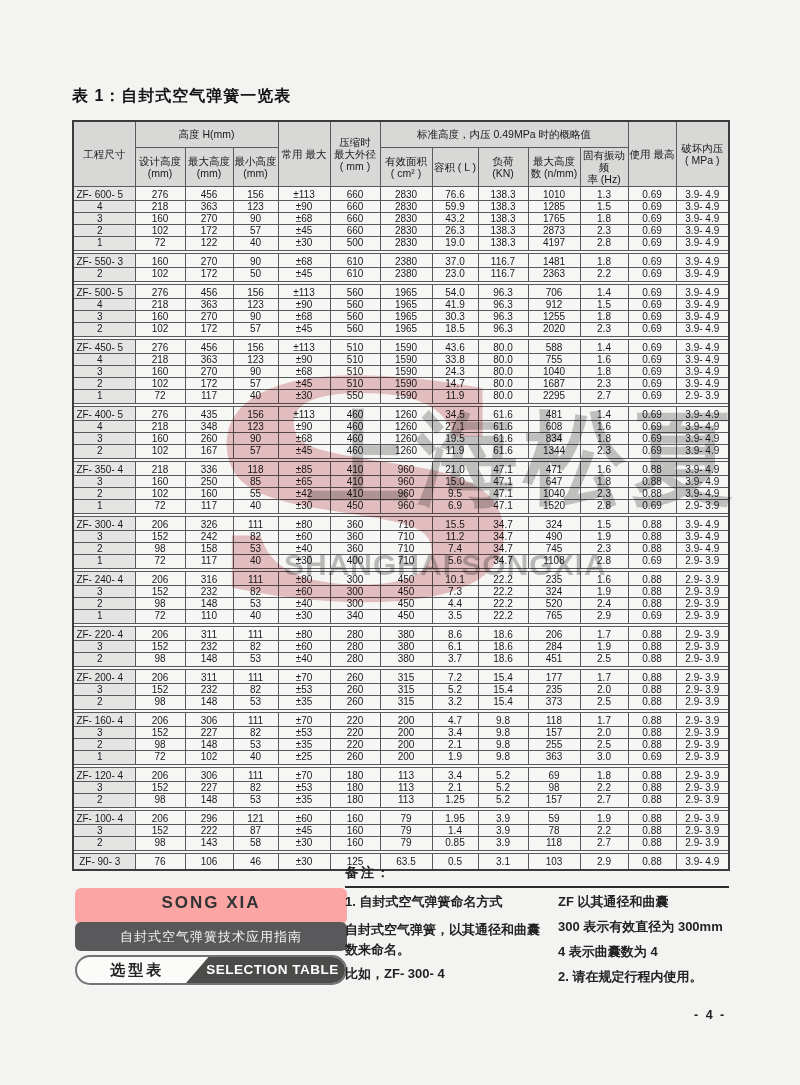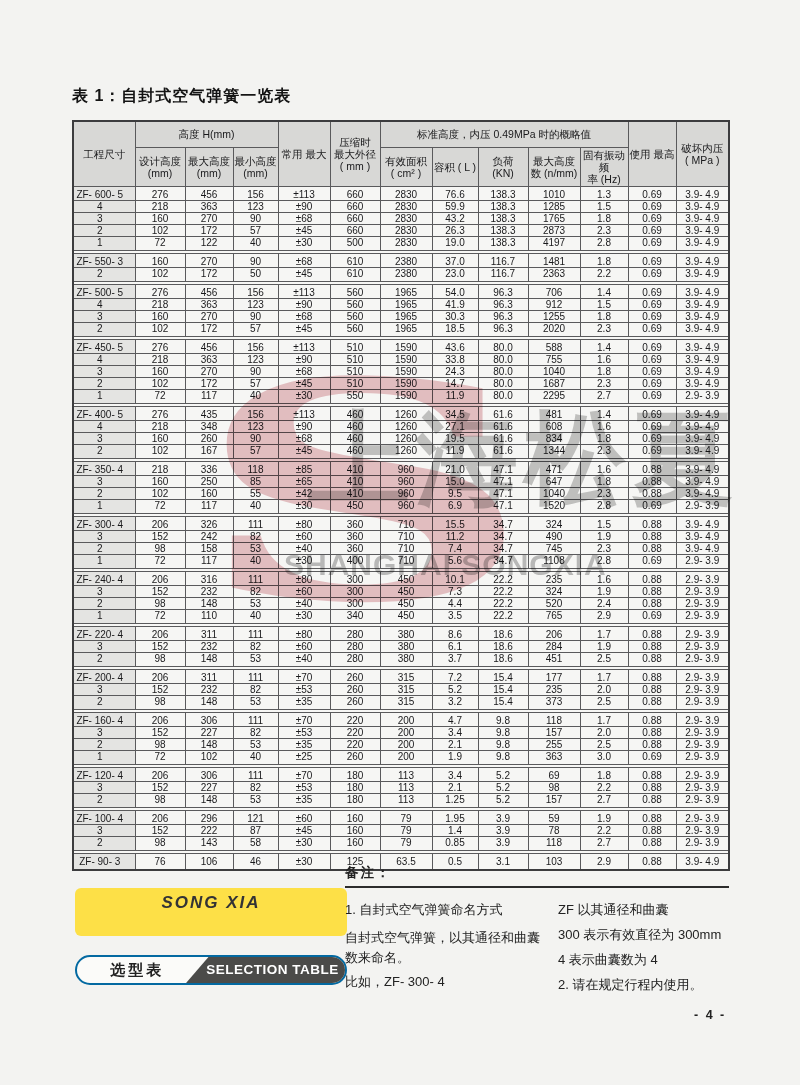--- a/index.html
+++ b/index.html
@@ -32,35 +32,35 @@
   .wm { position:absolute; pointer-events:none; mix-blend-mode:multiply; }
   .wm-s { left:196px; top:368px; font-family:"DejaVu Serif", serif; font-size:300px; line-height:250px; font-weight:700;
     color:rgba(216,148,155,0.55); transform:scaleX(1.55); transform-origin:left top; }
   .wm-cn { left:286px; top:404px; font-size:102px; line-height:110px; font-weight:700;
     color:rgba(118,118,118,0.42); letter-spacing:6px; white-space:nowrap;margin-left:22px; }
   .wm-en { left:284px; top:542px; font-size:30px; line-height:46px; font-weight:700;
     color:rgba(122,122,122,0.48); letter-spacing:1px; white-space:nowrap; }
 
   
   .fbox { position:absolute; left:75px; width:272px; border-radius:6px; text-align:center; }
-  .fbox1 { top:888px; height:48px; background:#fde047; line-height:30px; font-size:17px; font-weight:700;
-    font-style:italic; letter-spacing:2px; color:#333335; }
+  .fbox1 { top:888px; height:36px; background:#fca5a5; line-height:30px; font-size:17px; font-weight:700;
+    letter-spacing:2px; color:#333335; }
   .fbox2 { top:922px; height:29px; background:#59595b; line-height:29px; font-size:13px; color:#f4f4f4; letter-spacing:1px; }
-  .fbox3 { top:955px; height:30px; background:#fbfbf9; border:2px solid #0369a1; border-radius:16px; overflow:hidden; }
+  .fbox3 { top:955px; height:30px; background:#fbfbf9; border:2px solid #737373; border-radius:16px; overflow:hidden; }
   .fbox3 .cn { position:absolute; left:0; top:0; bottom:0; width:45%; line-height:26px; font-size:15px; font-weight:700;
     color:#222; letter-spacing:3px; }
   .fbox3 .en { position:absolute; right:-1px; top:-1px; bottom:-1px; width:60%; background:#4b4b49;
     clip-path:polygon(15% 0, 100% 0, 100% 100%, 0 100%); color:#fff; font-size:13.5px; font-weight:700;
     line-height:28px; padding-left:14px; letter-spacing:0.5px; }
 
   
   .notes { position:absolute; left:345px; top:864px; width:384px; font-size:13px; color:#222; }
   .notes .nt { font-size:13.5px; font-weight:700; letter-spacing:2px; }
   .notes .rule { border-bottom:2px solid #2c2c2c; margin-top:4px; }
-  .notes .cols { display:flex; margin-top:13px; }
+  .notes .cols { display:flex; margin-top:5px;font-weight:bold; }
   .notes .lcol { width:205px; }
   .notes .rcol { flex:1; padding-left:8px; }
   .notes .li1 { margin-bottom:9px; }
   .notes .li2 { white-space:pre-line; line-height:1.55; }
   .notes .li3 { margin-top:5px; }
   .notes .rcol div { margin-bottom:7px; }
 
   .pageno { position:absolute; left:694px; top:1008px; font-size:12.5px; font-weight:700; letter-spacing:2px; color:#222; }
 </style>
 </head>
@@ -893,20 +893,21 @@
           <td class="first last">3.9- 4.9</td>
         </tr>
       </tbody>
   </table>
 
   <div class="wm wm-s">S</div>
   <div class="wm wm-cn">上海松夏</div>
   <div class="wm wm-en">SHANGHAI SONGXIA</div>
 
   <div class="fbox fbox1">SONG XIA</div>
+  <div class="fbox fbox2">自封式空气弹簧技术应用指南</div>
   <div class="fbox fbox3">
     <div class="cn">选型表</div>
     <div class="en">SELECTION TABLE</div>
   </div>
 
   <div class="notes">
     <div class="nt">备注：</div>
     <div class="rule"></div>
     <div class="cols">
       <div class="lcol">

